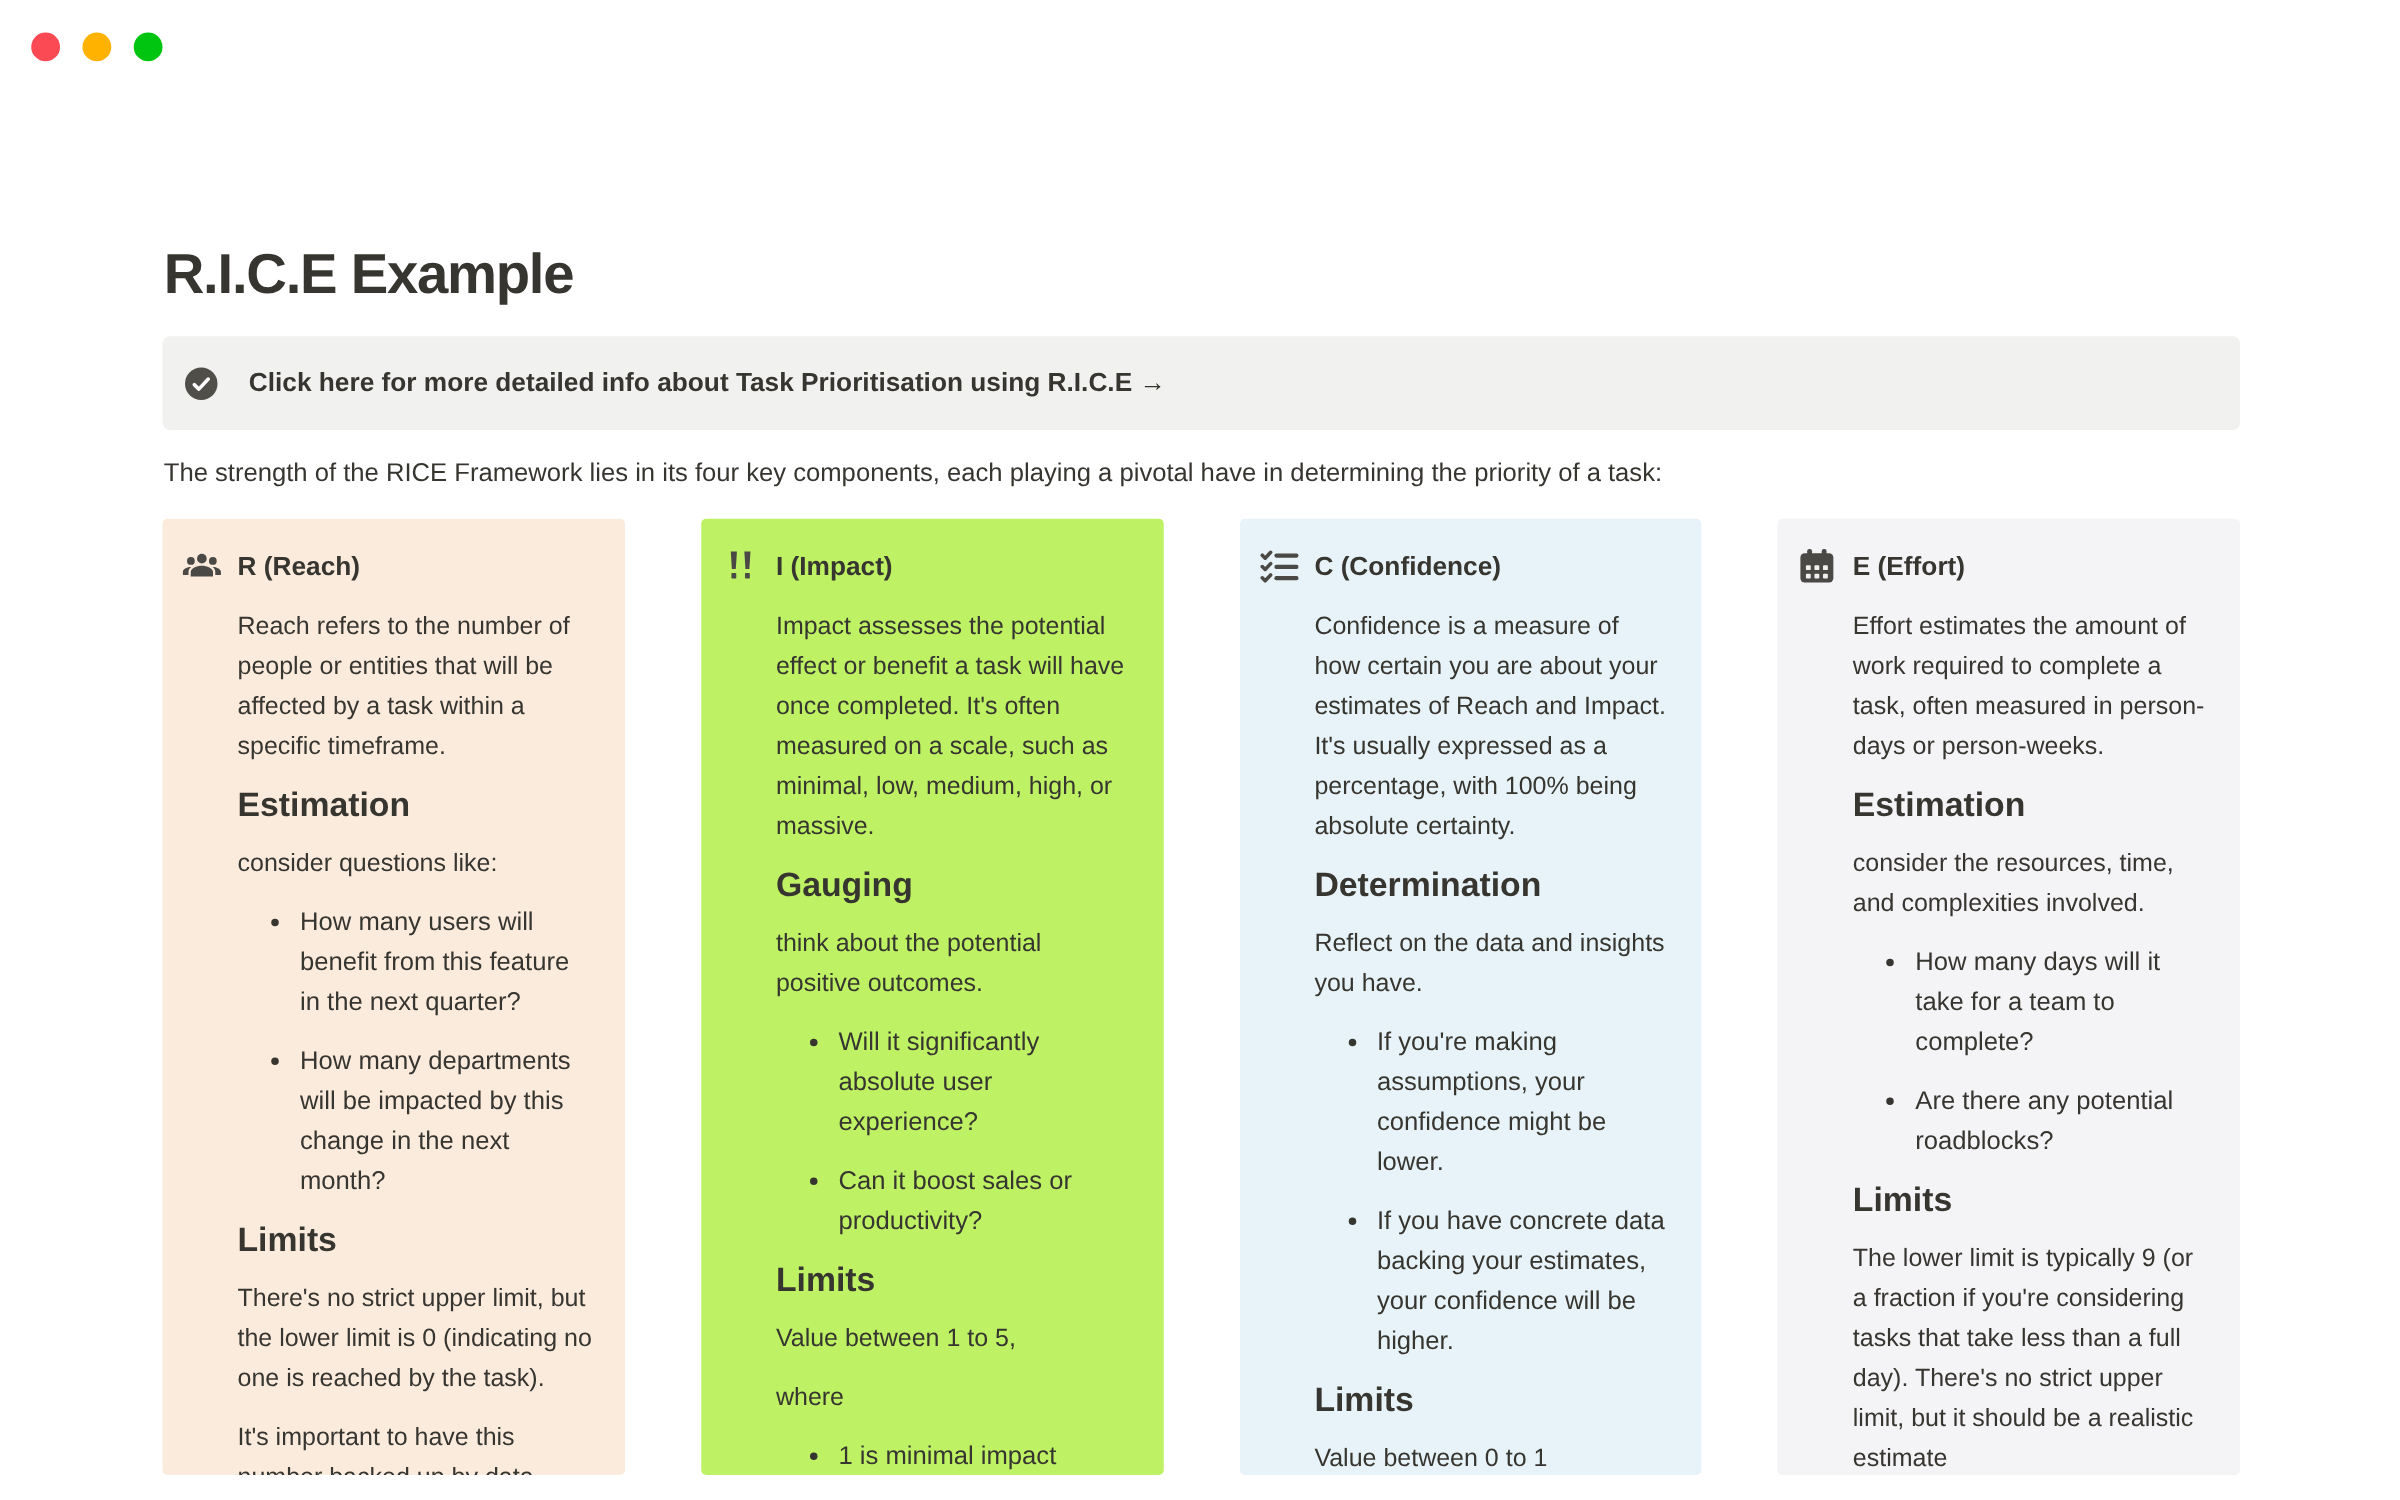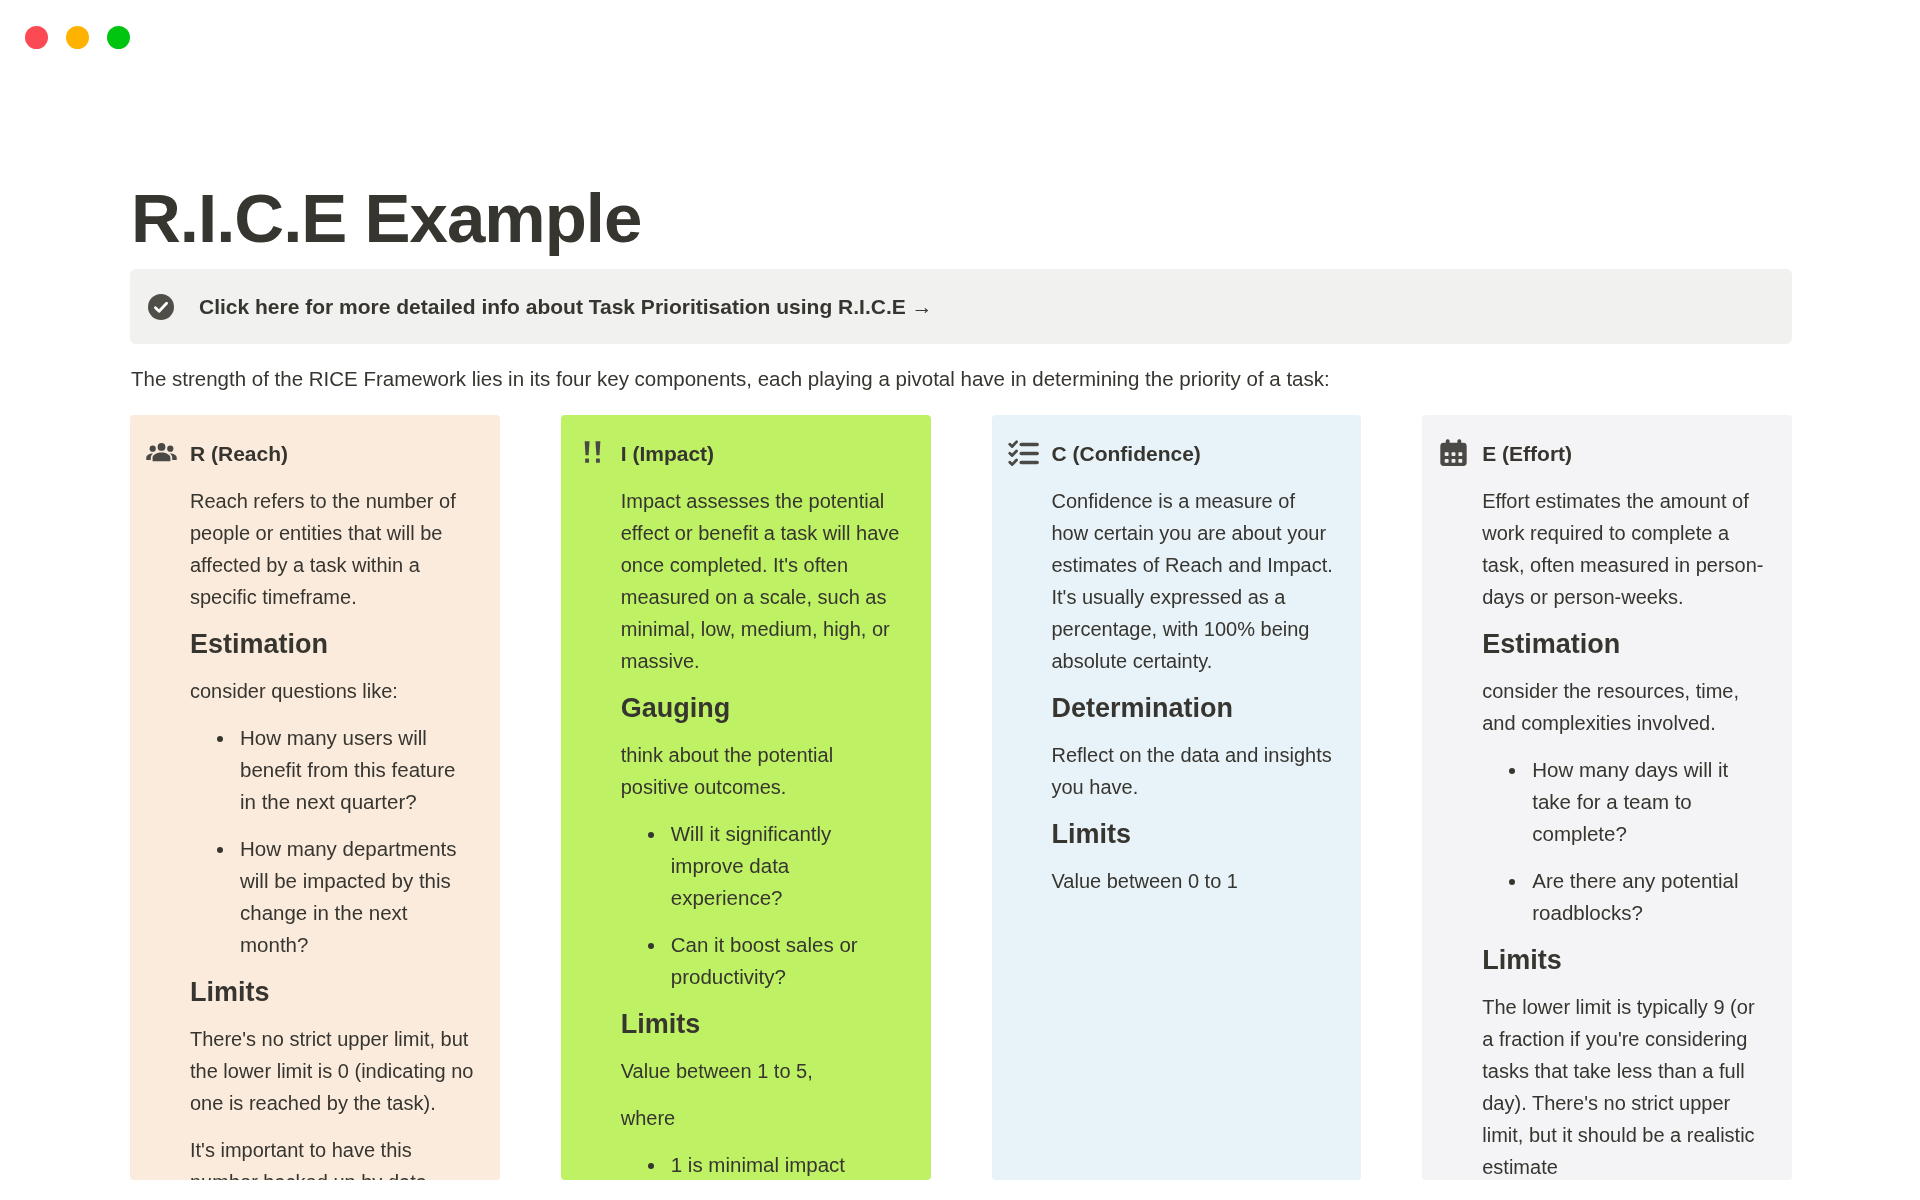--- a/index.html
+++ b/index.html
@@ -2,21 +2,21 @@
 <html><head>
 <meta charset="utf-8">
 <style>
   * { margin:0; padding:0; box-sizing:border-box; }
   html,body { width:1920px; height:1200px; background:#ffffff; overflow:hidden;
     font-family:"Liberation Sans","DejaVu Sans",sans-serif; color:#37352F; }
 
   .traffic-lights { position:absolute; top:26px; left:25px; display:flex; gap:18px; }
   .traffic-dot { width:23px; height:23px; border-radius:50%; }
 
-  .page-title { position:absolute; left:131px; top:188px; font-size:69px; font-weight:700;
+  .page-title { position:absolute; left:131px; top:188px; font-size:45px; font-weight:700;
     letter-spacing:-1px; line-height:62px; }
 
   .callout { position:absolute; left:130px; top:269px; width:1662px; height:75px;
     border-radius:6px; display:flex; align-items:center; padding-left:17px; gap:24px; cursor:pointer; }
   .callout-icon { width:28px; height:28px; flex:0 0 auto; display:block; }
   .callout-icon svg { width:28px; height:28px; display:block; }
   .callout-text { font-size:21px; font-weight:700; line-height:28px; }
 
   .intro { position:absolute; left:131px; top:364px; font-size:20.5px; line-height:30px; }
 
@@ -86,21 +86,21 @@
           <rect x="6.3" y="15.8" width="3" height="3.4" rx="0.4"></rect>
           <path d="M14.3 2.5h3.8l-.7 10.8H15L14.3 2.5z"></path>
           <rect x="14.7" y="15.8" width="3" height="3.4" rx="0.4"></rect>
         </svg>
       </span>
       <h3 class="column-title">I (Impact)</h3>
       <p>Impact assesses the potential effect or benefit a task will have once completed. It's often measured on a scale, such as minimal, low, medium, high, or massive.</p>
       <h4>Gauging</h4>
       <p>think about the potential positive outcomes.</p>
       <ul>
-        <li>Will it significantly improve data experience?</li>
+        <li>Will it significantly absolute user experience?</li>
         <li>Can it boost sales or productivity?</li>
       </ul>
       <h4>Limits</h4>
       <p>Value between 1 to 5,</p>
       <p>where</p>
       <ul>
         <li>1 is minimal impact</li>
       </ul>
     </section>
     <section class="column" style="background: rgb(231, 243, 248);">
@@ -111,20 +111,24 @@
           <path d="M1.4 18.8l1.8 1.8 3.4-3.6"></path>
           <line x1="10.2" y1="5" x2="22.6" y2="5" stroke-width="2.6"></line>
           <line x1="10.2" y1="12" x2="22.6" y2="12" stroke-width="2.6"></line>
           <line x1="10.2" y1="19" x2="22.6" y2="19" stroke-width="2.6"></line>
         </svg>
       </span>
       <h3 class="column-title">C (Confidence)</h3>
       <p>Confidence is a measure of how certain you are about your estimates of Reach and Impact. It's usually expressed as a percentage, with 100% being absolute certainty.</p>
       <h4>Determination</h4>
       <p>Reflect on the data and insights you have.</p>
+      <ul>
+        <li>If you're making assumptions, your confidence might be lower.</li>
+        <li>If you have concrete data backing your estimates, your confidence will be higher.</li>
+      </ul>
       <h4>Limits</h4>
       <p>Value between 0 to 1</p>
     </section>
     <section class="column" style="background: rgb(244, 243, 246);">
       <span class="column-icon">
         <svg viewBox="0 0 24 24">
           <rect x="1.8" y="3.6" width="20.4" height="18" rx="2.6" fill="currentColor"></rect>
           <rect x="6" y="1" width="3" height="5.2" rx="1.3" fill="currentColor"></rect>
           <rect x="15" y="1" width="3" height="5.2" rx="1.3" fill="currentColor"></rect>
           <g fill="#ffffff" opacity="0.92">

